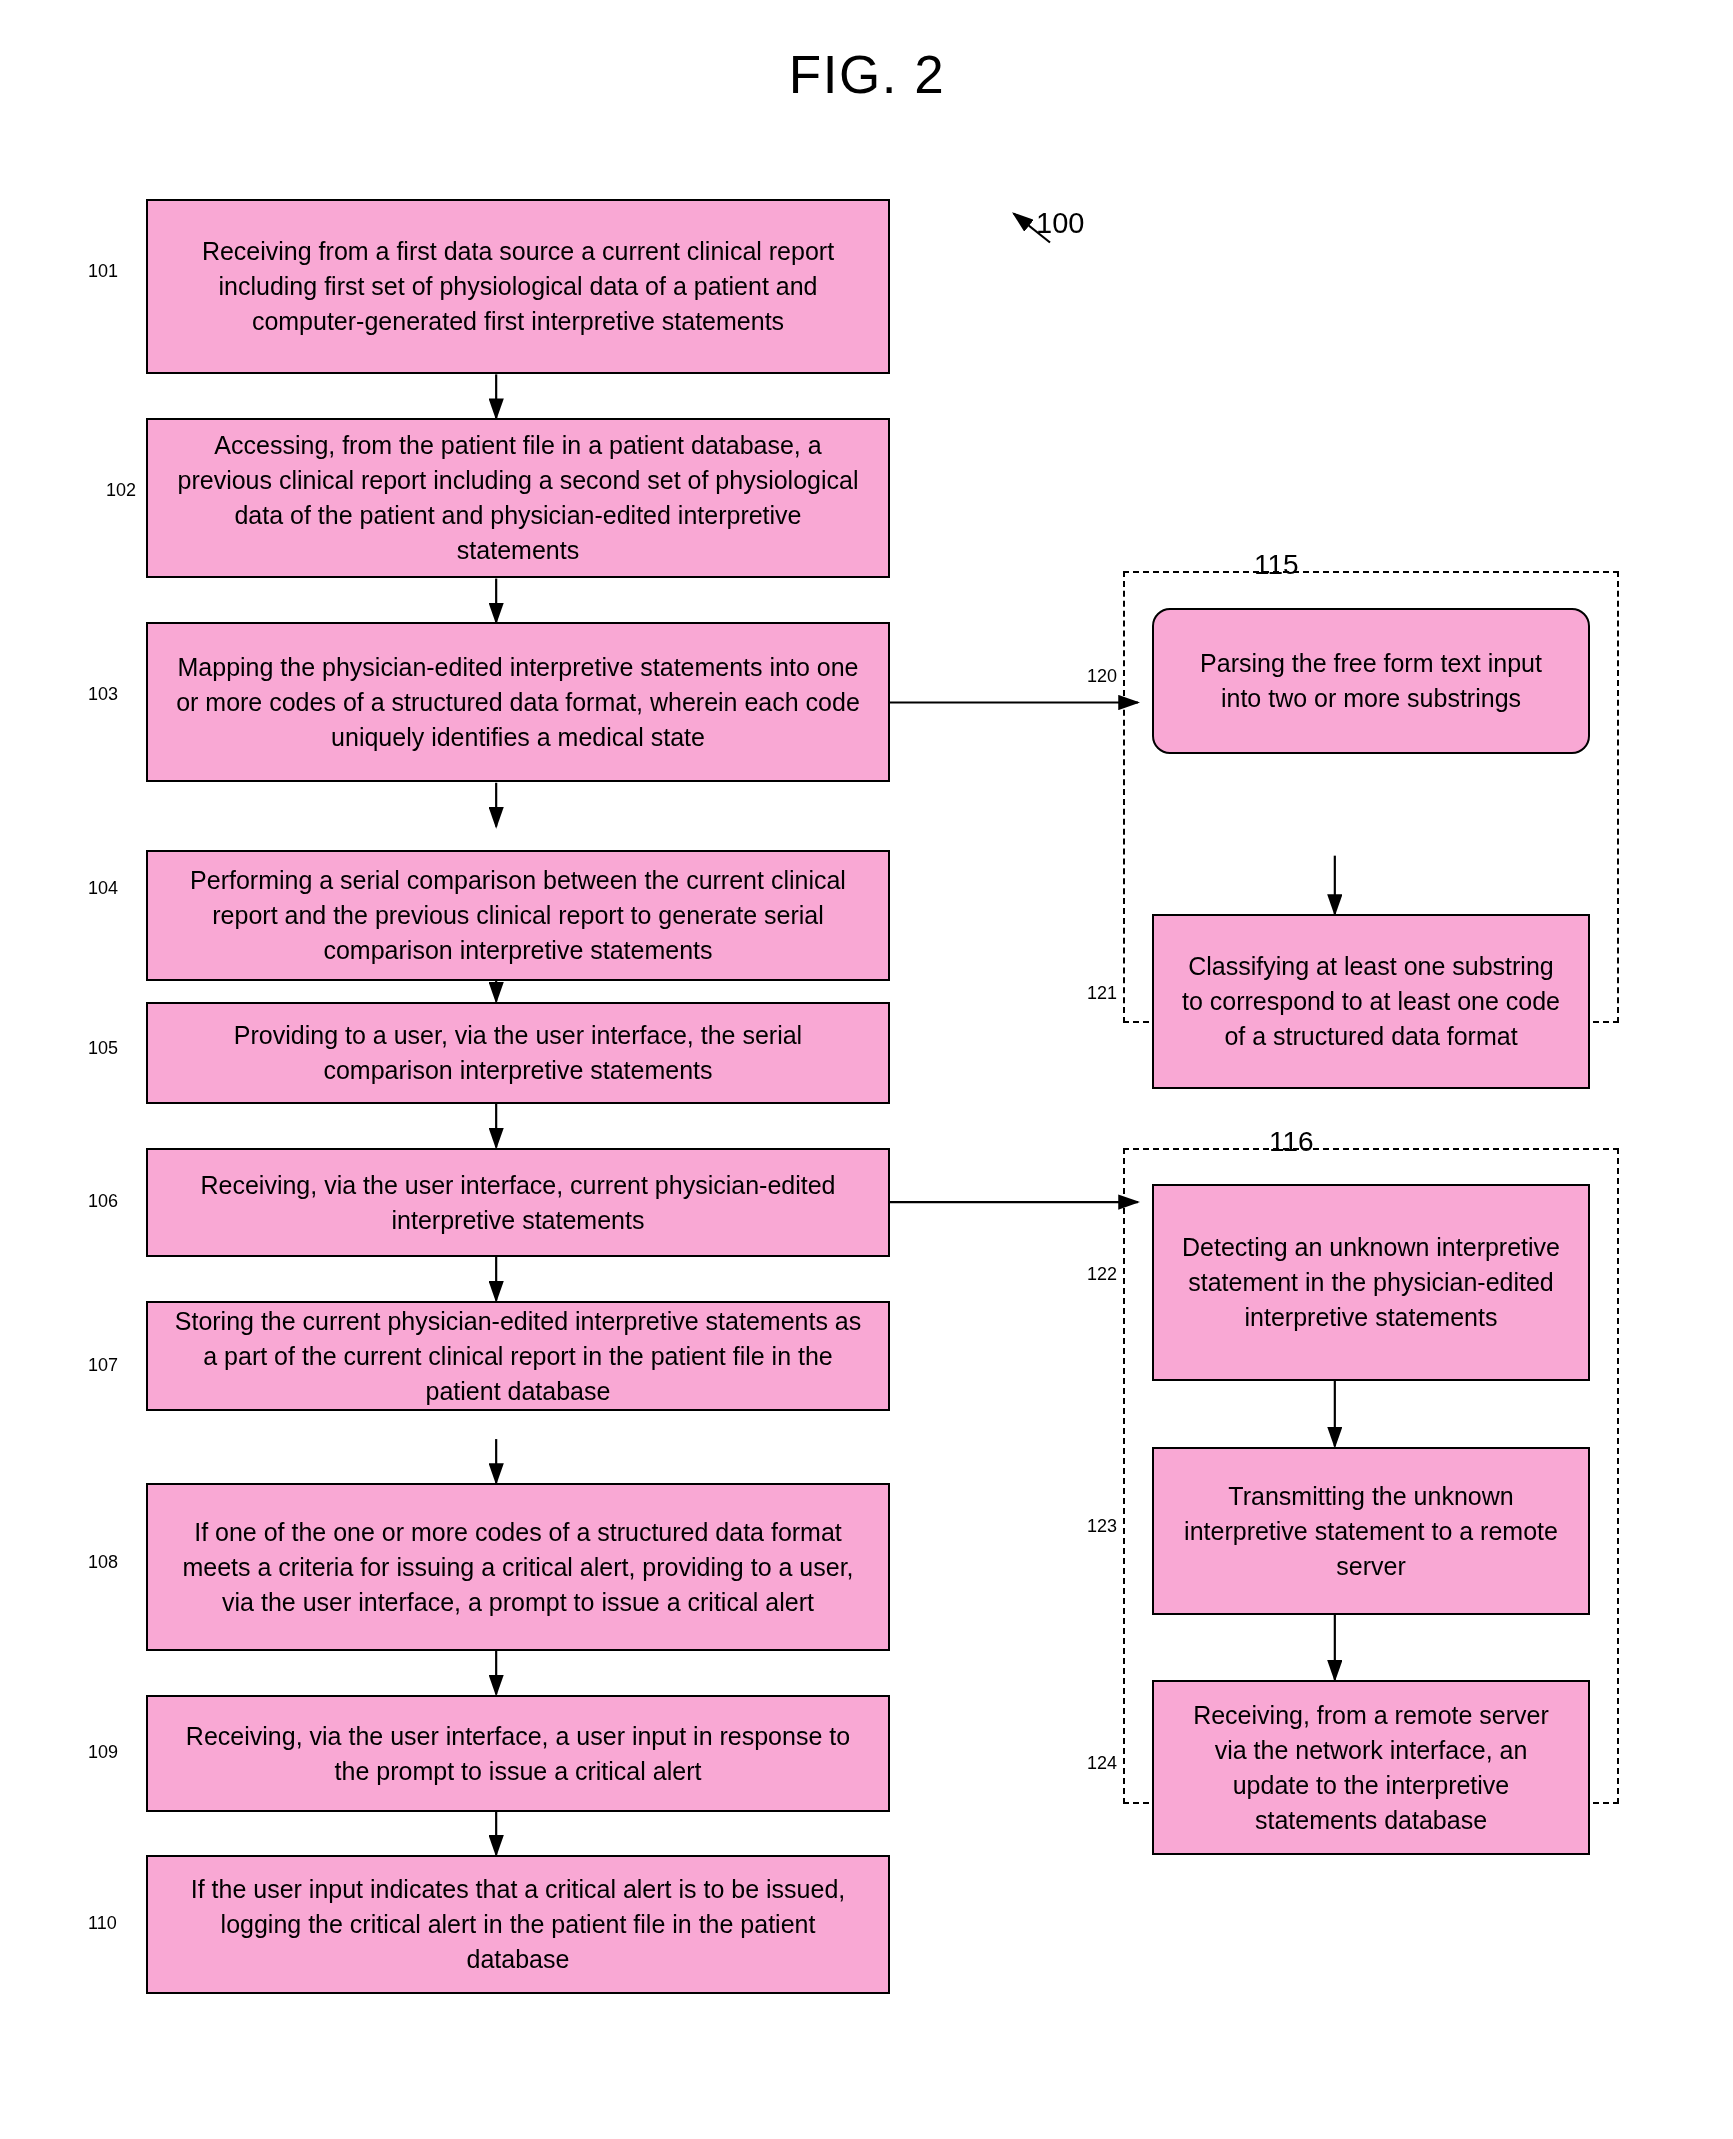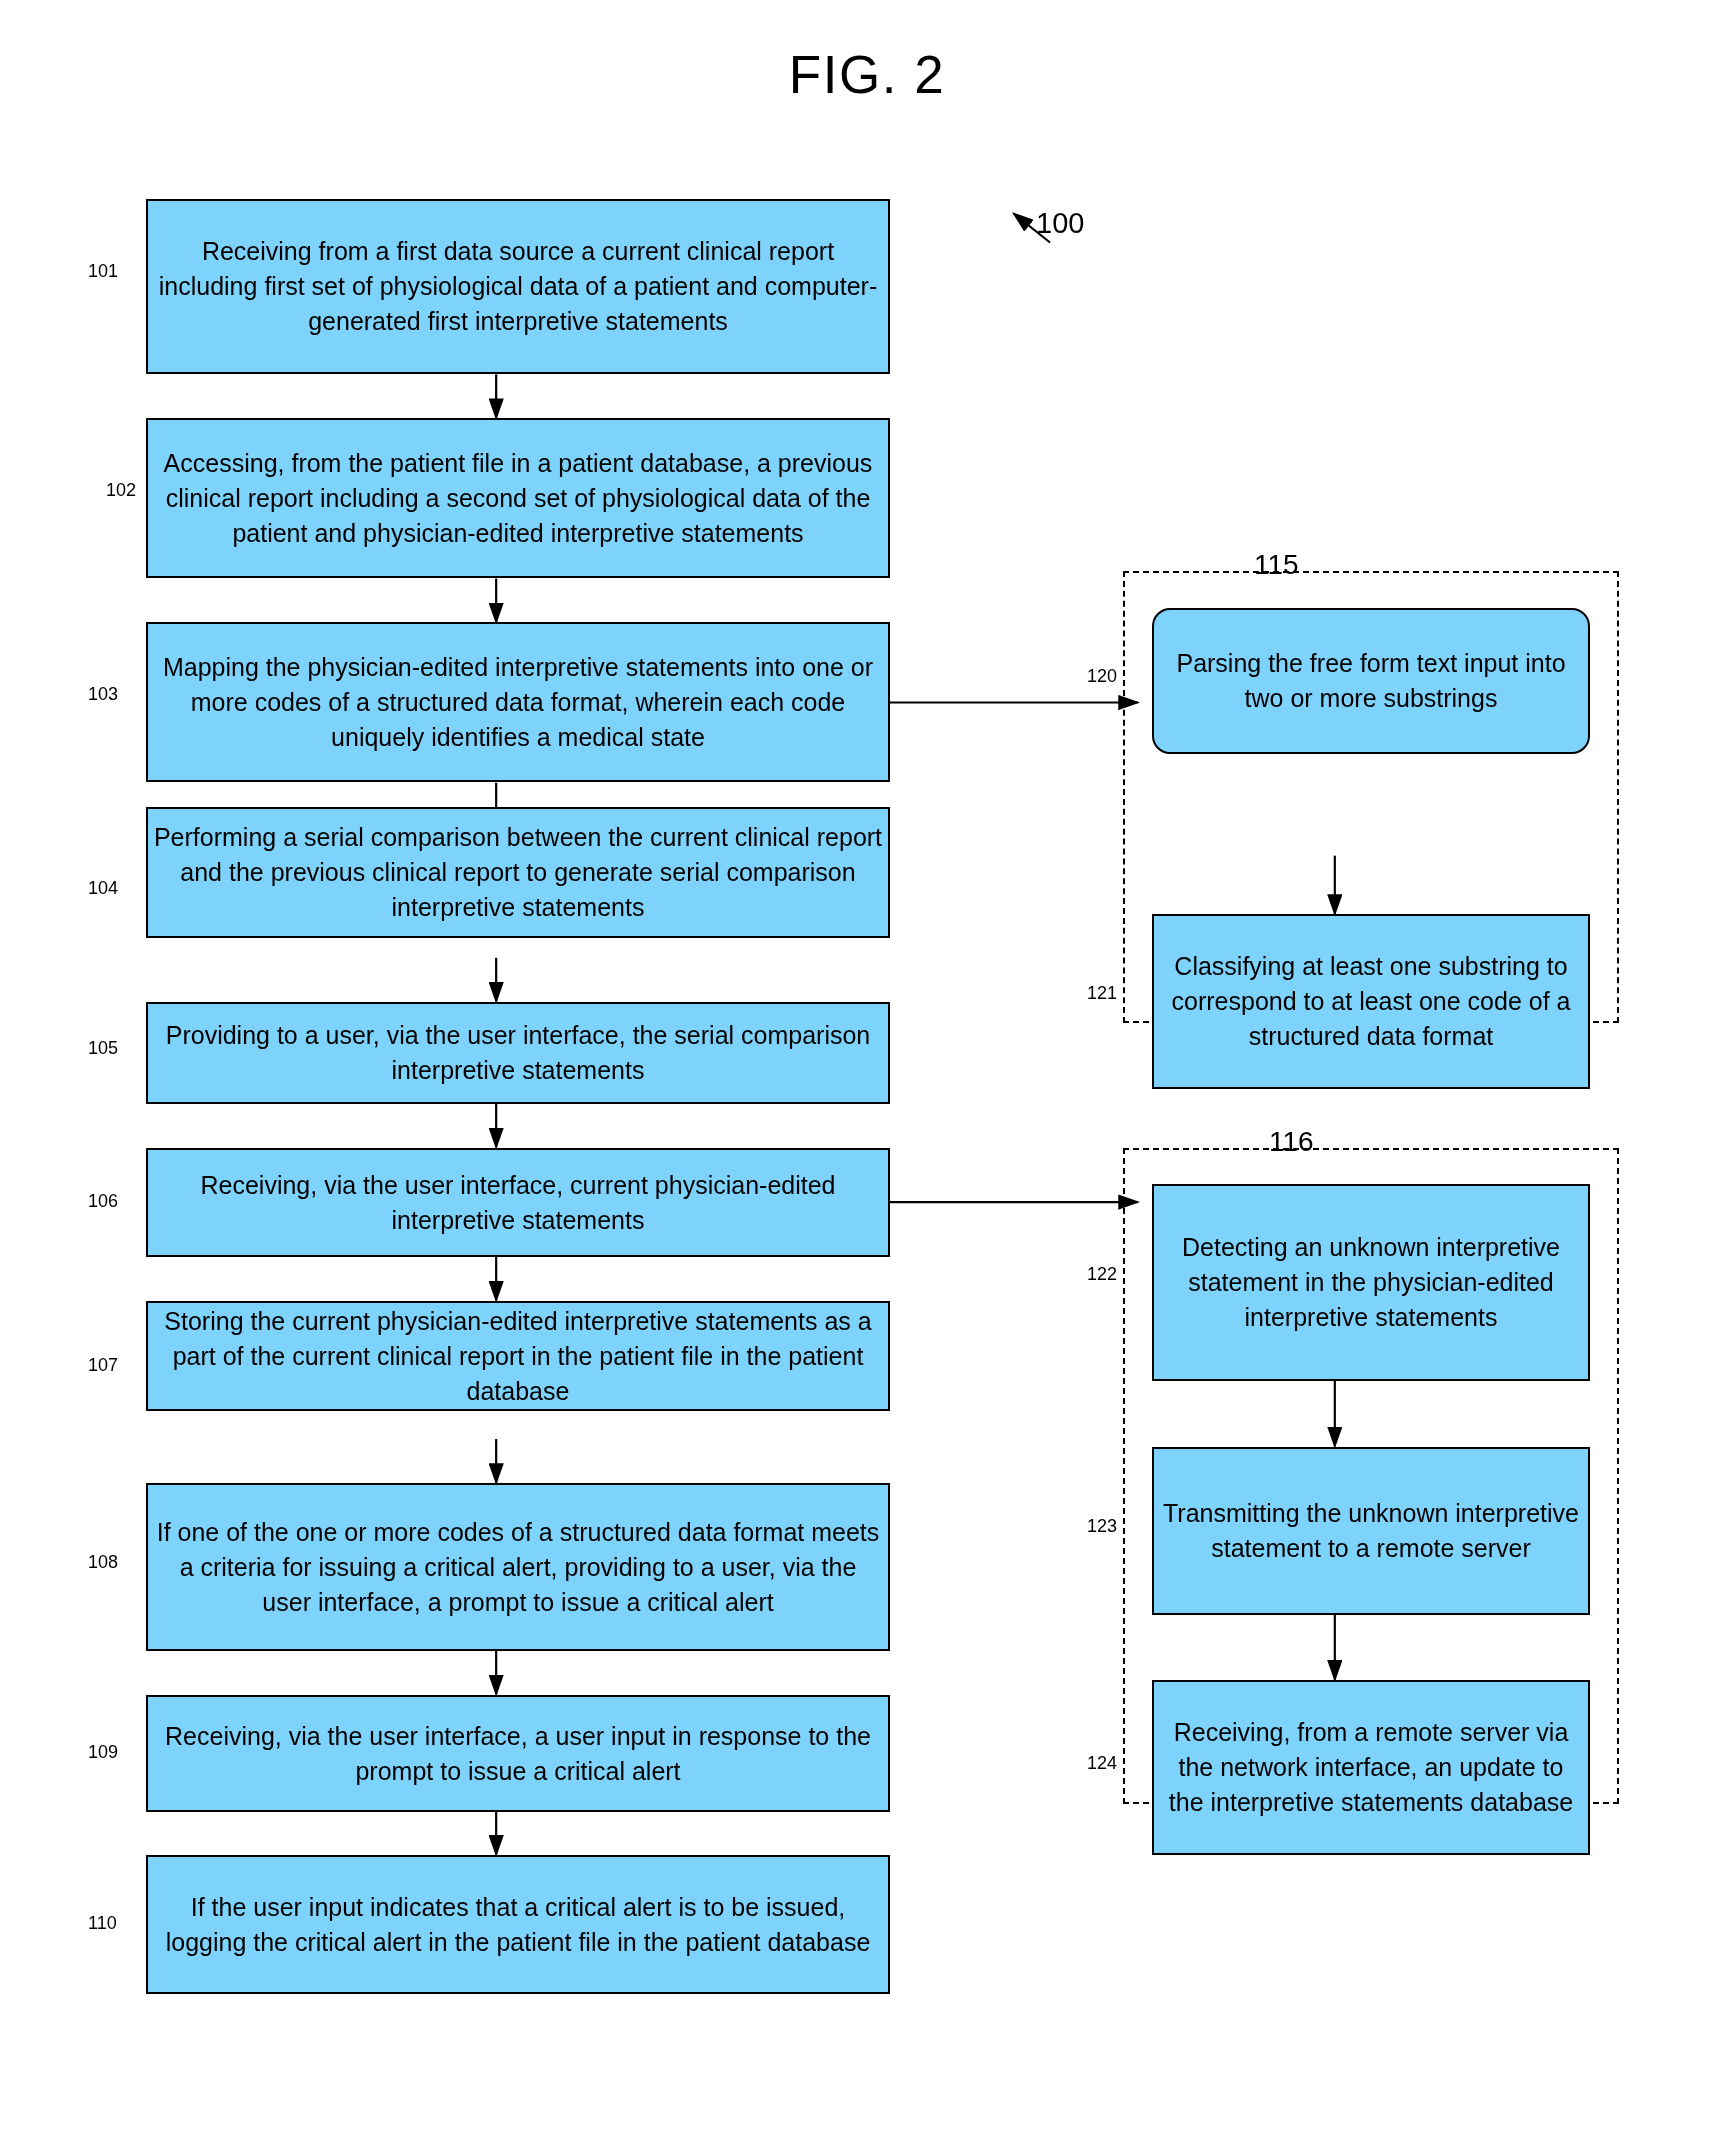--- a/index.html
+++ b/index.html
@@ -20,28 +20,28 @@
     }
     .diagram-container {
       position: relative;
       width: 1734px;
       height: 1969px;
     }
     
     .flow-box {
       position: absolute;
       border: 2.2px solid #000;
-      background: #7dd3fc;
+      background: #f9a8d4;
       display: flex;
       align-items: center;
       justify-content: center;
       text-align: center;
       font-size: 25px;
       line-height: 1.4;
-      padding: 13px 4px;
+      padding: 13px 23px;
     }
     .flow-box.dashed {
       border: 2.2px dashed #000;
     }
     .label {
       position: absolute;
       font-size: 18px;
       font-weight: normal;
     }
     
@@ -117,21 +117,21 @@
   <div class="flow-box" style="left:146px; top:277px; width:744px; height:160px;">
     <span>Accessing, from the patient file in a patient database, a previous clinical report including a second set of physiological data of the patient and physician-edited interpretive statements</span>
   </div>
   <div class="label" style="left:106px; top:339px;">102</div>
 
   <div class="flow-box" style="left:146px; top:481px; width:744px; height:160px;">
     <span>Mapping the physician-edited interpretive statements into one or more codes of a structured data format, wherein each code uniquely identifies a medical state</span>
   </div>
   <div class="label" style="left:88px; top:543px;">103</div>
 
-  <div class="flow-box" style="left:146px; top:666px; width:744px; height:131px;align-items:center;">
+  <div class="flow-box" style="left:146px; top:709px; width:744px; height:131px;align-items:center;">
     <span>Performing a serial comparison between the current clinical report and the previous clinical report to generate serial comparison interpretive statements</span>
   </div>
   <div class="label" style="left:88px; top:737px;">104</div>
 
   <div class="flow-box" style="left:146px; top:861px; width:744px; height:102px;">
     <span>Providing to a user, via the user interface, the serial comparison interpretive statements</span>
   </div>
   <div class="label" style="left:88px; top:897px;">105</div>
 
   <div class="flow-box" style="left:146px; top:1007px; width:744px; height:109px;">

